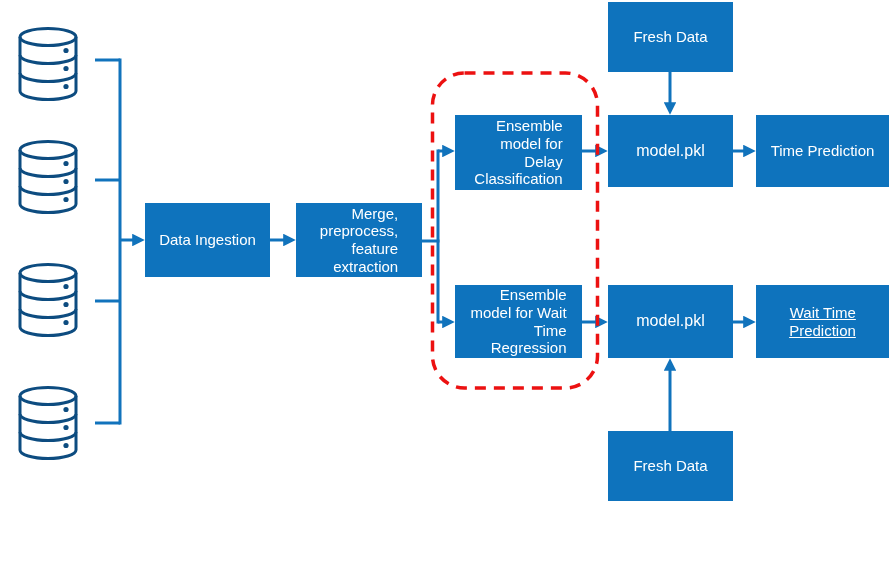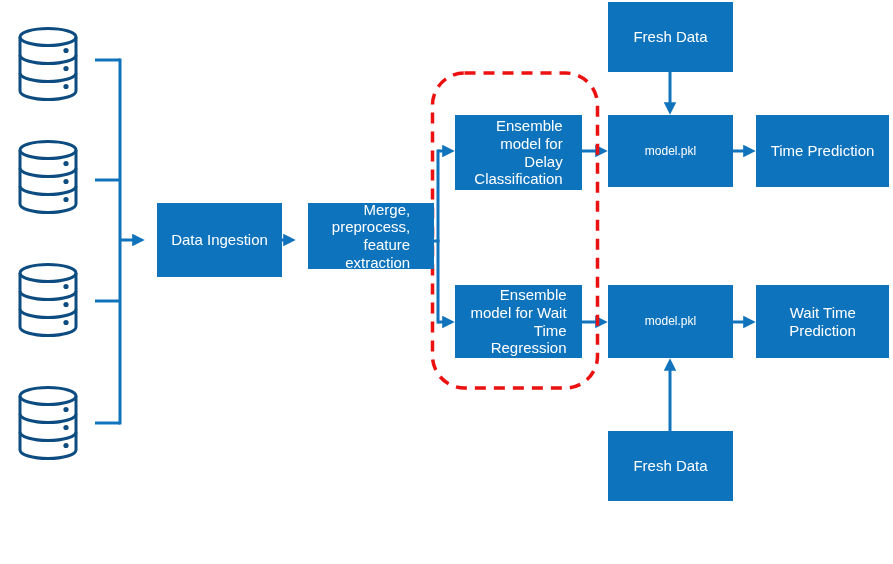--- a/index.html
+++ b/index.html
@@ -23,32 +23,32 @@
     position:absolute;
     background:var(--node-fill);
     color:var(--node-text);
     display:flex;align-items:center;justify-content:center;
     text-align:right;
     font-size:15px;line-height:1.18;
     white-space:pre-line;
     box-sizing:border-box;
     padding:2px 4px;
   }
-  .node.pkl{font-size:12px;}
+  .node.pkl{font-size:16px;}
   
-  #n-data-ingestion {left:145px;top:203px;width:125px;height:74px;margin-left:12px;}
-  #n-merge          {left:308px;top:203px;width:126px;height:66px;}
+  #n-data-ingestion {left:145px;top:203px;width:125px;height:74px;}
+  #n-merge          {left:296px;top:203px;width:126px;height:74px;}
   #n-ens-delay      {left:455px;top:115px;width:127px;height:75px;}
   #n-ens-wait       {left:455px;top:285px;width:127px;height:73px;}
   #n-model-top      {left:608px;top:115px;width:125px;height:72px;}
   #n-model-bottom   {left:608px;top:285px;width:125px;height:73px;}
   #n-fresh-top      {left:608px;top:2px;  width:125px;height:70px;}
   #n-fresh-bottom   {left:608px;top:431px;width:125px;height:70px;}
   #n-delay-pred     {left:756px;top:115px;width:133px;height:72px;}
-  #n-wait-pred      {left:756px;top:285px;width:133px;height:73px;}
+  #n-wait-pred      {left:756px;top:285px;width:133px;height:73px;text-decoration:underline;}
 
   .wire{stroke:var(--connector);stroke-width:3;fill:none;}
   .arrowhead{fill:var(--connector);}
   .db-outline{stroke:var(--database-outline);stroke-width:3;fill:none;stroke-linejoin:round;}
   .db-dot{fill:var(--database-outline);stroke:none;}
   .highlight-rect{
     stroke:var(--highlight-box);
     stroke-width:3.5;
     stroke-dasharray:11 8;
     fill:none;

